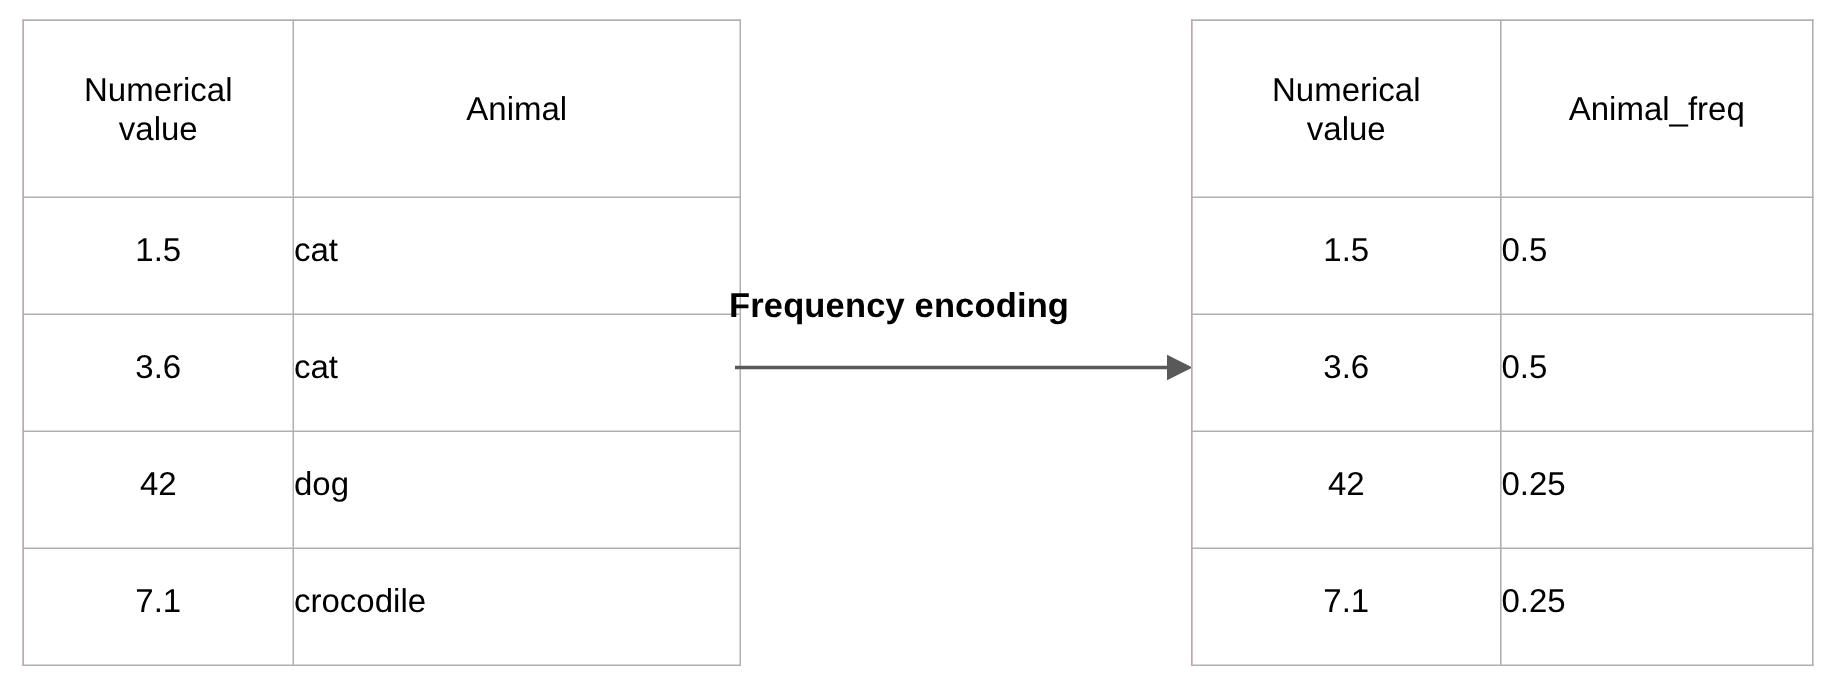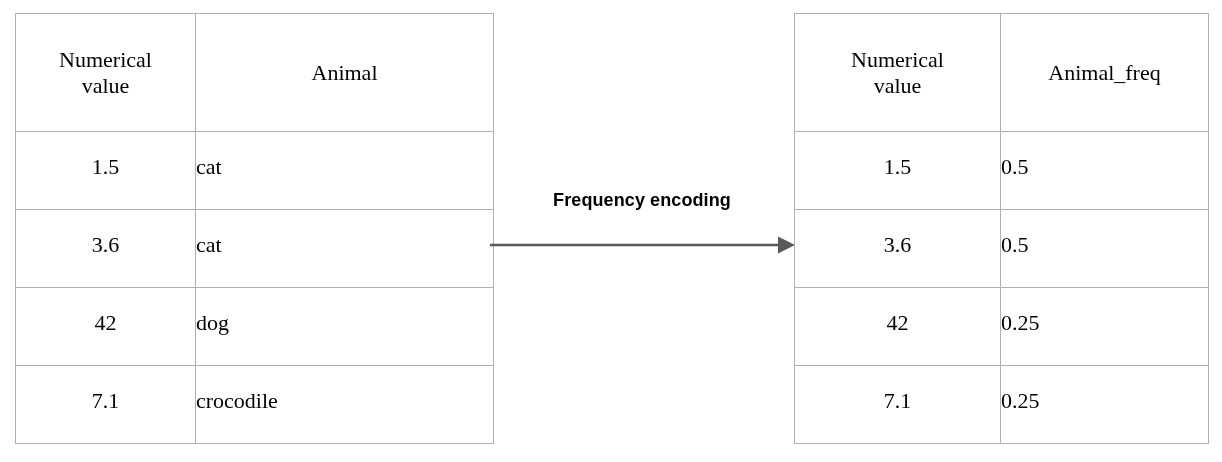--- a/index.html
+++ b/index.html
@@ -21,21 +21,20 @@
     top: 0;
     width: 1222px;
     height: 462px;
   }
   
   .data-table {
     position: absolute;
     border-collapse: collapse;
     table-layout: fixed;
     background: #fca5a5;
-    font-family: Liberation Serif, serif;
   }
   .data-table td {
     border: 1.5px solid #b0b0b0;
     padding: 0;
     vertical-align: middle;
     font-size: 22px;
     line-height: 1.18;
     color: #000000;
     background: #ffffff;
   }
@@ -84,22 +83,22 @@
     left: 486px;
     top: 190px;
     width: 312px;
     height: 70px;
   }
   .arrow-label {
     position: absolute;
     left: 0;
     top: 0;
     width: 312px;
-    text-align: center;
-    font-size: 18px;
+    text-align: left;
+    font-size: 23px;
     font-weight: bold;
     color: #000000;
     white-space: nowrap;
     letter-spacing: 0.1px;
   }
   .arrow-svg {
     position: absolute;
     left: 0;
     top: 40px;
     width: 312px;

